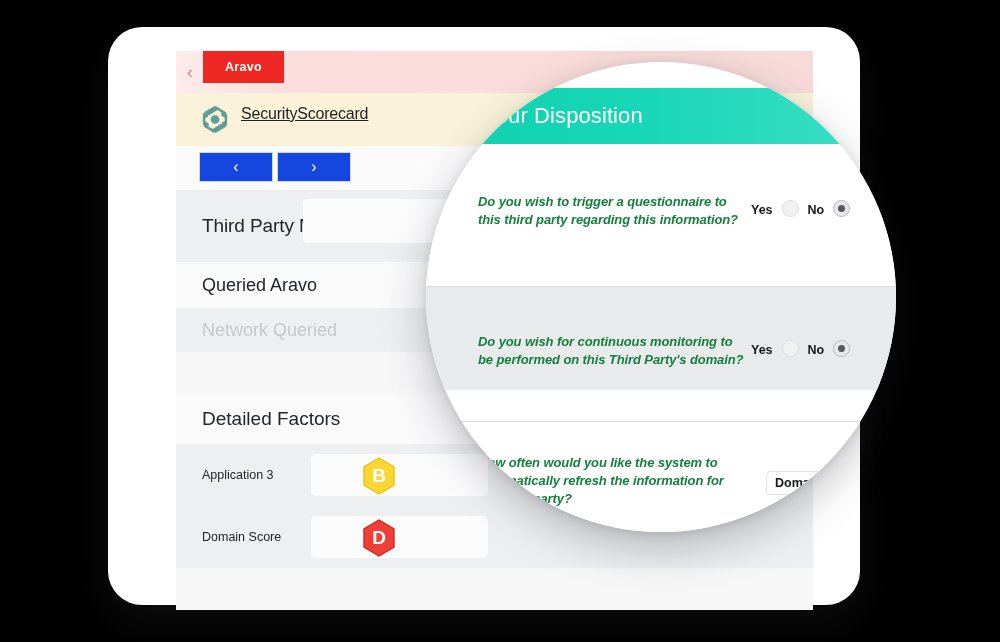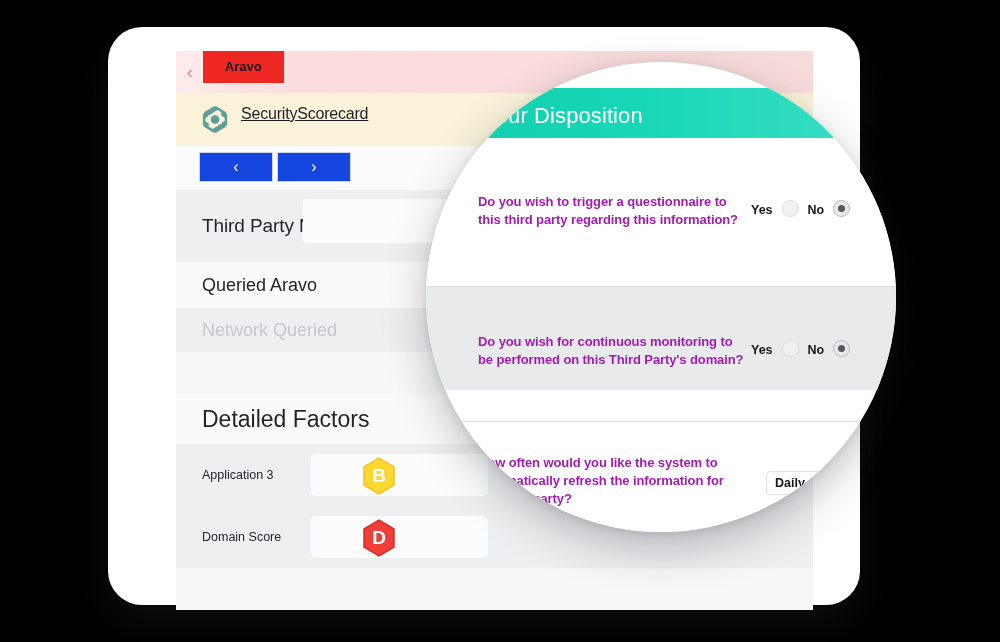--- a/index.html
+++ b/index.html
@@ -16,21 +16,21 @@
     position:absolute;left:68px;top:24px;width:637px;height:559px;
     background:#f7f7f8;overflow:hidden;
   }
 
   
   .appbar{position:absolute;left:0;top:0;width:637px;height:42px;
     background:linear-gradient(to right,#fdeceb 0%,#fbdedd 18%,#f9dcdb 60%,#f7dbda 100%);}
   .appbar-back{position:absolute;left:6px;top:10px;width:16px;height:22px;
     color:#ef8480;font-size:19px;line-height:22px;text-align:center;}
   .appbar-tab{position:absolute;left:27px;top:0px;width:81px;height:32px;
-    background:#ee2722;color:#0f172a;font-size:12.5px;font-weight:bold;
+    background:#ee2722;color:#ffffff;font-size:12.5px;font-weight:bold;
     display:flex;align-items:center;justify-content:center;letter-spacing:.3px;}
 
   
   .brandbar{position:absolute;left:0;top:42px;width:637px;height:53px;
     background:#faf3da;}
   .brand-logo{position:absolute;left:24px;top:11px;width:31px;height:31px;}
   .brand-name{position:absolute;left:65px;top:12px;font-size:16px;color:#1d2024;
     letter-spacing:-.2px;font-weight:400;text-decoration:underline;}
 
   
@@ -45,48 +45,48 @@
   .panel{position:absolute;left:0;top:139px;width:637px;}
   .prow{position:relative;width:637px;box-sizing:border-box;padding-left:26px;display:flex;align-items:center;}
   .prow.head{height:72px;background:#eeeff0;}
   .prow.head .lbl{font-size:19px;color:#232629;letter-spacing:-.1px;}
   .prow.alt{height:46px;background:#fafafb;}
   .prow.alt .lbl{font-size:18px;color:#232629;}
   .prow.muted{height:44px;background:#eeeff0;}
   .prow.muted .lbl{font-size:18px;color:#c6c8cb;}
   .prow.gap{height:42px;background:#f7f7f8;}
   .prow.sect{height:50px;background:#fafafb;}
-  .prow.sect .lbl{font-size:23px;color:#232629;}
+  .prow.sect .lbl{font-size:19px;color:#232629;}
   .prow.factor{height:62px;background:#eeeff0;}
   .prow.factor .lbl{font-size:12.5px;color:#232629;font-weight:normal;}
   .subfield{position:absolute;left:127px;top:9px;width:177px;height:44px;
     background:#fcfcfd;border-radius:4px;}
   .factorbox{position:absolute;left:135px;top:10px;width:177px;height:42px;
     background:#fcfcfd;border-radius:5px;}
   .hexwrap{position:absolute;left:48px;top:2px;width:40px;height:40px;}
   .hexletter{position:absolute;left:0;top:0;width:40px;height:40px;display:flex;
     align-items:center;justify-content:center;color:#fff;font-size:19px;font-weight:bold;}
   .panel-bottom{height:56px;background:#f7f7f8;}
 
   
   .lens{
     position:absolute;left:426px;top:62px;width:470px;height:470px;
     border-radius:50%;overflow:hidden;background:#ffffff;
     box-shadow:0 16px 44px rgba(40,40,50,0.28), 0 2px 10px rgba(0,0,0,0.10);
   }
   .lens-inner{position:absolute;left:0;top:0;width:470px;height:470px;}
-  .lens-header{position:absolute;left:0;top:26px;width:470px;height:50px;
+  .lens-header{position:absolute;left:0;top:26px;width:470px;height:56px;
     background:linear-gradient(to right,#0fcfb0 0%,#17d7b6 45%,#3fdfc6 100%);}
   .lens-header-txt{position:absolute;left:57px;top:15px;color:#fff;font-size:22px;
     letter-spacing:.1px;}
   .qrow{position:absolute;left:0;width:470px;box-sizing:border-box;}
   .qrow.white{background:#ffffff;}
   .qrow.grey{background:#e9eaeb;}
-  .qtext{position:absolute;font-size:13px;line-height:18px;color:#a21caf;
-    font-weight:bold;letter-spacing:-.1px;}
+  .qtext{position:absolute;font-size:13px;line-height:18px;color:#15803d;
+    font-weight:bold;letter-spacing:-.1px;font-style:italic;}
   .radiogrp{position:absolute;display:flex;align-items:flex-end;gap:9px;}
   .rlabel{font-size:12.5px;color:#16181b;font-weight:bold;}
   .radio{width:17px;height:17px;border-radius:50%;background:#f1f1f2;
     border:1px solid #dcdcde;box-sizing:border-box;position:relative;}
   .radio.on{background:#e8e8ea;border-color:#b9b9bc;}
   .radio.on:after{content:"";position:absolute;left:4px;top:4px;width:7px;height:7px;
     border-radius:50%;background:#58585c;}
   .dropdown{position:absolute;width:105px;height:24px;background:#fdfdfd;
     border:1px solid #e2e2e4;border-radius:4px;box-sizing:border-box;
     display:flex;align-items:center;padding:0 8px;}
@@ -213,21 +213,21 @@
           <span class="rlabel">No</span>
           <span class="radio on"></span>
         </div>
       </div>
 
       <div class="divider" style="top:359px;"></div>
 
       <div class="qrow white" style="top:360px;height:110px;">
         <div class="qtext" style="left:52px;top:32px;width:265px;">How often would you like the system to automatically refresh the information for the third party?</div>
         <div class="dropdown" style="left:340px;top:49px;">
-          <span class="dd-val">Daily</span>
+          <span class="dd-val">Domain</span>
           <span class="dd-arrow">▾</span>
         </div>
       </div>
 
     </div>
   </div>
 
 </div>
 
 </body></html>

